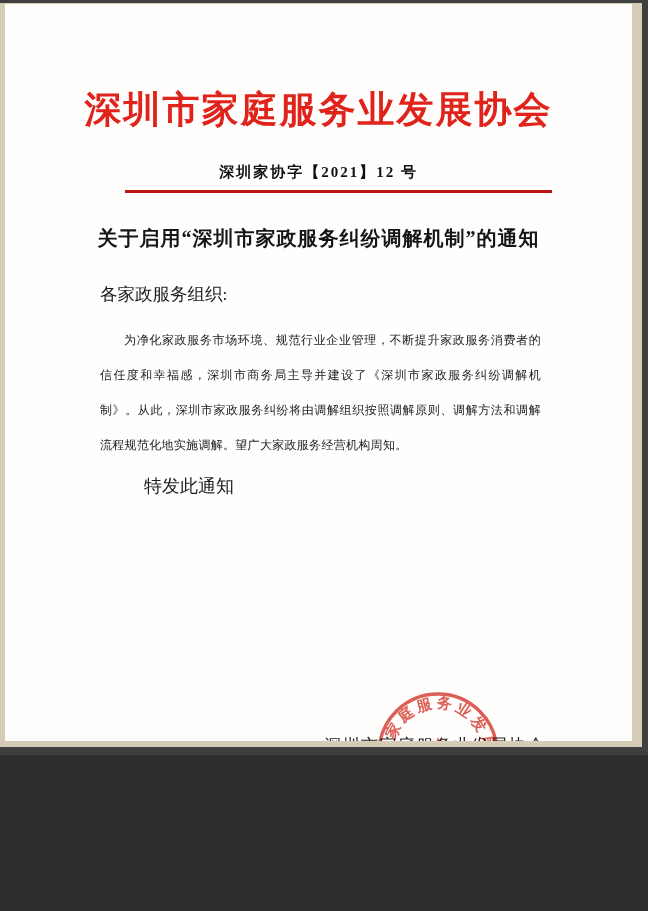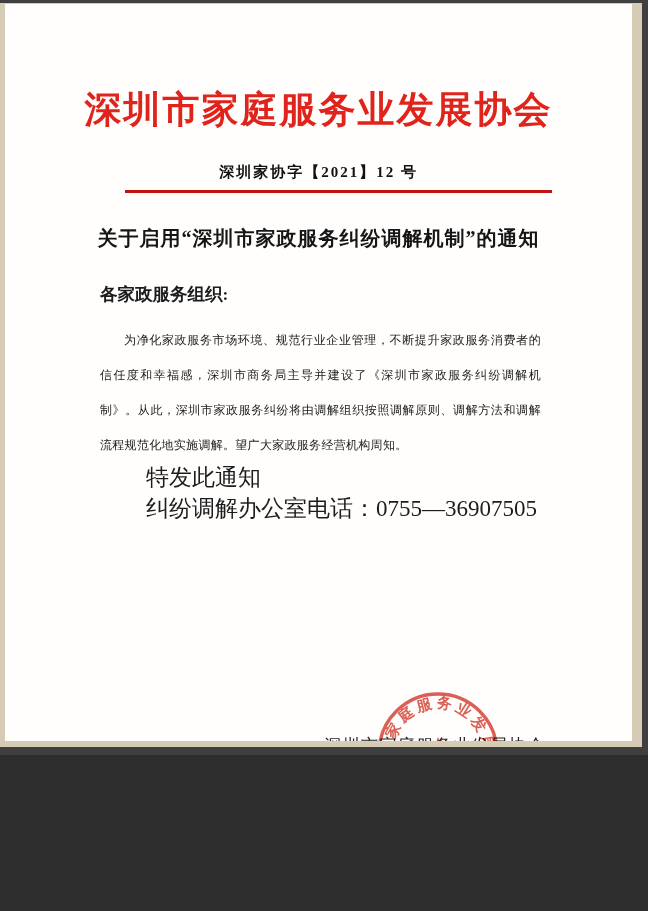--- a/index.html
+++ b/index.html
@@ -68,34 +68,34 @@
     color: #151515;
   }
   .content {
     margin: 28px 75px 0 95px;
     color: var(--text-black);
   }
   .salutation {
     margin: 0;
     font-size: 17.5px;
     line-height: 30px;
-    font-weight: bold;
+    font-weight: normal;
   }
   .body-par {
     margin: 14px 16px 0 0;
     text-indent: 2em;
     text-align: justify;
     font-size: 12px;
     line-height: 35px;
     letter-spacing: 0.3px;
   }
   .closing, .phone {
-    margin: 0;
+    margin: 8px;
     text-indent: 2em;
-    font-size: 23px;
+    font-size: 18px;
     line-height: 30.5px;
   }
   .sign-block {
     position: absolute;
     top: 728px; left: 305px;
     width: 250px;
     text-align: center;
     font-size: 17px;
     line-height: 28px;
     letter-spacing: 1.5px;
@@ -125,21 +125,20 @@
       <div class="doc-number">深圳家协字【2021】12 号</div>
 
       <div class="red-rule"></div>
 
       <h2 class="notice-title">关于启用“深圳市家政服务纠纷调解机制”的通知</h2>
 
       <div class="content">
         <p class="salutation">各家政服务组织:</p>
         <p class="body-par">为净化家政服务市场环境、规范行业企业管理，不断提升家政服务消费者的信任度和幸福感，深圳市商务局主导并建设了《深圳市家政服务纠纷调解机制》。从此，深圳市家政服务纠纷将由调解组织按照调解原则、调解方法和调解流程规范化地实施调解。望广大家政服务经营机构周知。</p>
         <p class="closing">特发此通知</p>
-        <p class="phone">纠纷调解办公室电话：0755—36907505</p>
       </div>
 
       <div class="sign-block">
         <div>深圳市家庭服务业发展协会</div>
         <div>2021 年 4 月 28 日</div>
       </div>
 
       <svg class="seal" viewBox="0 0 128 128" aria-hidden="true">
         <defs>
           <path id="sealTopArc" d="M 64,109 A 45,45 0 1 1 64,19 A 45,45 0 1 1 64,109" fill="none"></path>

